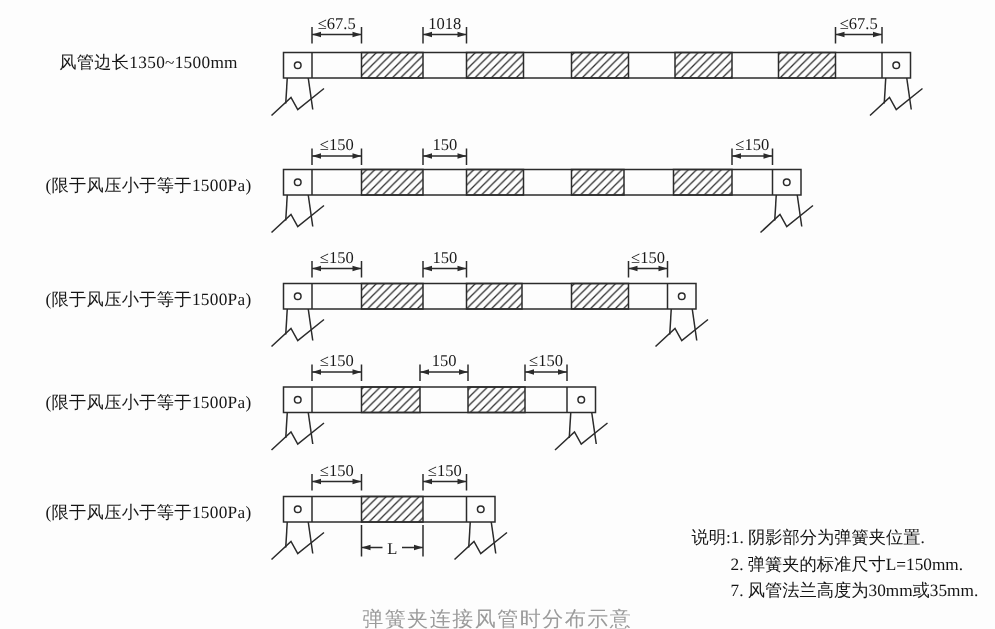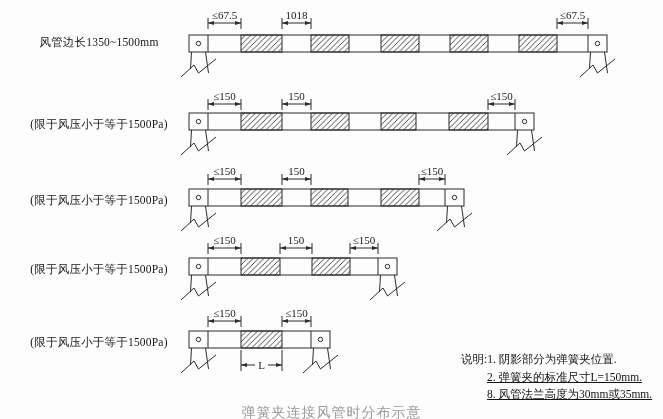--- a/index.html
+++ b/index.html
@@ -4,21 +4,21 @@
 <style>
   html,body{margin:0;padding:0;background:#fdfdfd;}
   body{width:663px;height:419px;position:relative;overflow:hidden;
        font-family:"Liberation Serif", serif;}
   .canvas{position:absolute;left:0;top:0;width:663px;height:356px;background:#fdfdfd;}
   svg{position:absolute;left:0;top:0;}
   .row-label{position:absolute;left:8px;width:182px;text-align:center;
              font-size:11.5px;line-height:17px;color:#161616;letter-spacing:0.2px;}
   .notes{position:absolute;left:461px;top:313px;font-size:11.5px;line-height:17.5px;color:#141414;margin-top:38px;}
   .note-line{white-space:nowrap;}
-  .note-line.indent{padding-left:26px;text-decoration:underline;}
+  .note-line.indent{padding-left:26px;}
   .caption{position:absolute;left:0;top:404px;width:663px;text-align:center;
            font-size:14px;letter-spacing:1px;color:#9b9b9b;
            font-family:"Liberation Sans", sans-serif;}
 </style>
 </head>
 <body>
 
 <div class="canvas">
 
   <svg id="diagram" width="663" height="419" viewBox="0 0 663 419">
@@ -214,17 +214,17 @@
   <div class="row-label" style="top:261px">
     <div>(限于风压小于等于1500Pa)</div>
   </div>
   <div class="row-label" style="top:334px">
     <div>(限于风压小于等于1500Pa)</div>
   </div>
 
   <div class="notes">
     <div class="note-line">说明:1. 阴影部分为弹簧夹位置.</div>
     <div class="note-line indent">2. 弹簧夹的标准尺寸L=150mm.</div>
-    <div class="note-line indent">8. 风管法兰高度为30mm或35mm.</div>
+    <div class="note-line indent">7. 风管法兰高度为30mm或35mm.</div>
   </div>
 
   <div class="caption">弹簧夹连接风管时分布示意</div>
 </div>
 
 </body></html>

